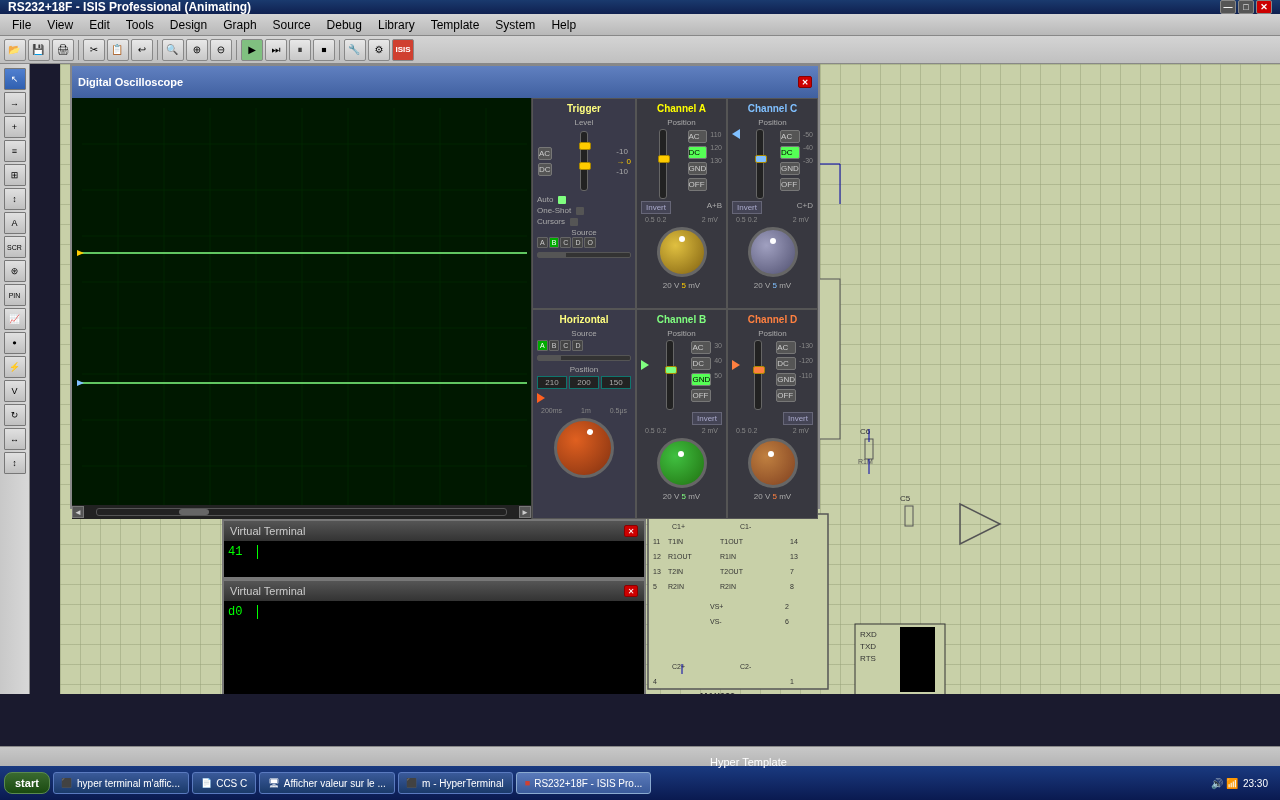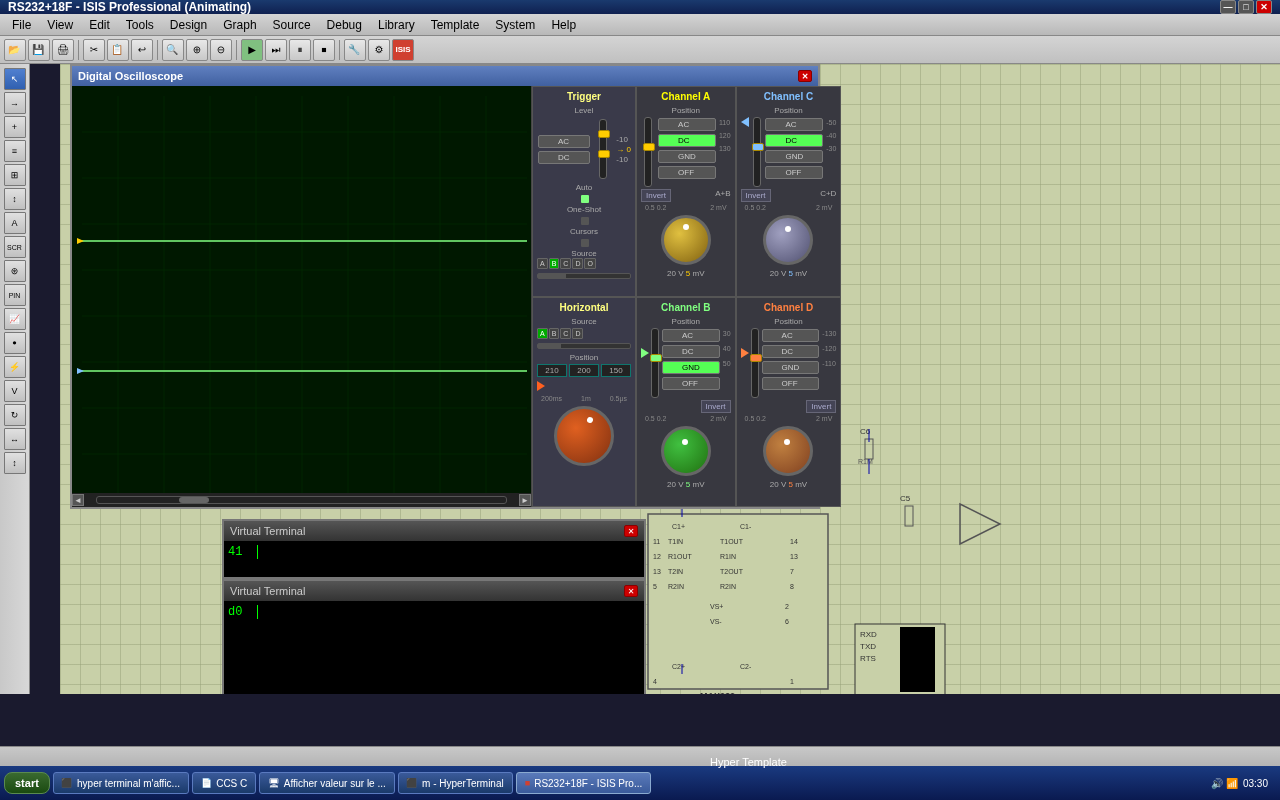--- a/index.html
+++ b/index.html
@@ -108,21 +108,21 @@
       left: 10px;
       width: 750px;
       height: 445px;
       background: #2a2a2a;
       border: 2px solid #888;
       z-index: 100;
     }
     #osc-titlebar {
       background: linear-gradient(to bottom, #6080c0, #4060a0);
       color: #fff;
-      height: 20px;
+      height: 32px;
       display: flex;
       align-items: center;
       padding: 0 6px;
       font-size: 11px;
       font-weight: bold;
     }
     #osc-titlebar .osc-title { flex: 1; }
     .osc-close { width: 14px; height: 12px; background: #c00; border: 1px solid #800; border-radius: 2px; display: flex; align-items: center; justify-content: center; font-size: 8px; color: #fff; cursor: pointer; }
 
     
@@ -218,21 +218,21 @@
       border-radius: 2px;
       position: absolute;
       left: -2px;
       top: 25px;
     }
 
     
     .ctrl-btn {
       font-size: 8px;
       color: #ccc;
-      padding: 1px 19px;
+      padding: 1px 0;
       background: #555;
       border: 1px solid #777;
       border-radius: 2px;
       cursor: pointer;
       margin: 1px;
     }
     .ctrl-btn.active { background: #55ff55; color: #000; }
 
     
     .small-label {
@@ -352,21 +352,21 @@
       border-radius: 3px;
       position: absolute;
       left: 20%;
     }
     .scope-grid-line {
       stroke: #003300;
       stroke-width: 0.5;
     }
 
     
-    .ctrl-row { display: flex; align-items: center; gap: 3px; margin: 2px 0; flex-direction: column; }
+    .ctrl-row { display: flex; align-items: center; gap: 3px; margin: 2px 0; }
 
     
     .src-btns { display: flex; gap: 1px; }
     .src-btn { font-size: 7px; padding: 1px 2px; background: #444; border: 1px solid #666; color: #ccc; cursor: pointer; border-radius: 1px; }
 
     
     .invert-btn { font-size: 8px; padding: 1px 4px; background: #445; border: 1px solid #667; color: #aac; cursor: pointer; }
 
     
     .pos-display {
@@ -935,19 +935,19 @@
     <span style="font-size:9px;">⬛</span>
     <span>m - HyperTerminal</span>
   </div>
   <div class="taskbar-item active">
     <span style="font-size:9px; color:#d04030;">■</span>
     <span>RS232+18F - ISIS Pro...</span>
   </div>
   <div class="taskbar-sep"></div>
   <div class="taskbar-tray">
     <span>🔊 📶</span>
-    <span>03:30</span>
+    <span>23:30</span>
   </div>
 </div>
 
 <div class="hyper-terminal-label">
   <span>Hyper Template</span>
 </div>
 
 </body></html>

